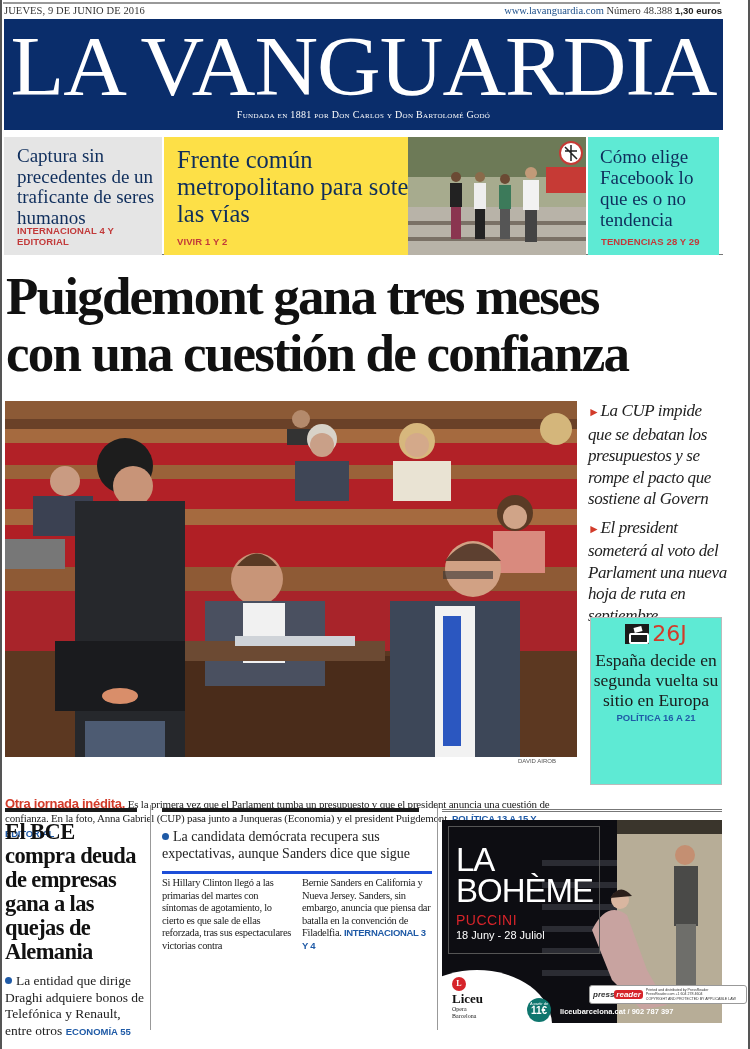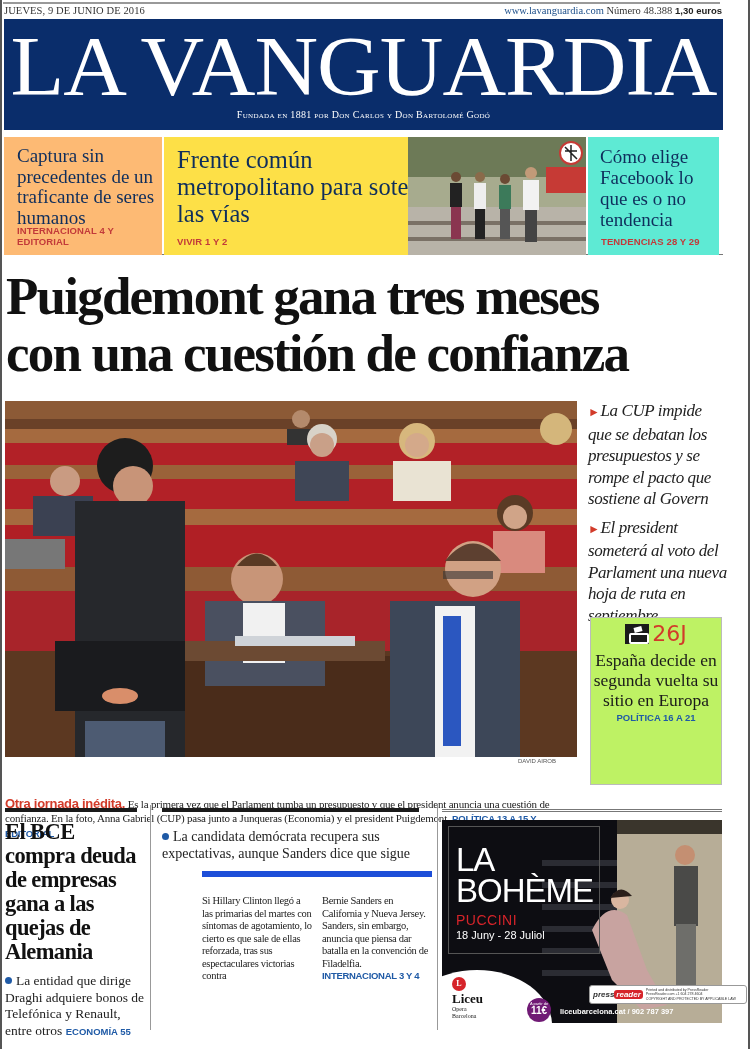--- a/index.html
+++ b/index.html
@@ -15,71 +15,71 @@
   .masthead { position: absolute; left: 4px; top: 19px; width: 719px; height: 111px; background: #0a2d6b;
               text-align: center; color: #fff; }
   .masthead .title { font-family: "Liberation Serif", serif; font-size: 84px; line-height: 84px; letter-spacing: -1px;
                      margin-top: 6px; transform: scaleX(1.05); }
   .masthead .founded { font-size: 10px; margin-top: 0px; letter-spacing: 0.3px; font-variant: small-caps; }
   .teasers { position: absolute; left: 4px; top: 137px; width: 719px; height: 118px; border-bottom: 1px solid #777; }
   .teaser { position: absolute; top: 0; height: 118px; }
   .teaser .t-title { font-family: "Liberation Serif", serif; color: #0f2e5c; }
   .teaser .t-tag { position: absolute; bottom: 8px; left: 13px; font-family: "Liberation Sans", sans-serif;
                    font-weight: bold; font-size: 9.5px; color: #c23a3a; letter-spacing: 0.1px; }
-  .t1 { left: 0; width: 158px; background: #fdba74; }
+  .t1 { left: 0; width: 158px; background: #e5e5e5; }
   .t1 .t-title { position: absolute; left: 13px; top: 9px; font-size: 19px; line-height: 20.5px; }
   .t2 { left: 160px; width: 288px; background: #fde047; }
   .t2 .t-title { position: absolute; left: 13px; top: 9px; font-size: 24.5px; line-height: 27px; }
   .t3 { left: 404px; width: 178px; background: #8f9a78; overflow: hidden; }
   .t4 { left: 584px; width: 131px; background: #5eead4; }
   .t4 .t-title { position: absolute; left: 12px; top: 9px; font-size: 19px; line-height: 21px; }
   .headline { position: absolute; left: 6px; top: 268px; font-family: "Liberation Serif", serif; font-weight: bold;
               font-size: 53px; line-height: 57px; letter-spacing: -1.8px; color: #111; }
   .main-photo { position: absolute; left: 5px; top: 401px; width: 572px; height: 356px; overflow: hidden; background: #5b3a24; }
   .photo-credit { position: absolute; left: 518px; top: 758px; font-family: "Liberation Sans", sans-serif;
                   font-size: 6px; color: #555; }
   .caption { position: absolute; left: 5px; top: 765px; width: 575px; font-size: 11px; line-height: 14px; color: #222; letter-spacing: -0.2px; margin-top: 32px; }
   .caption .cap-lead { font-family: "Liberation Sans", sans-serif; font-weight: bold; color: #d23b2a; font-size: 13px; letter-spacing: -0.3px; }
   .caption .cap-ref { font-family: "Liberation Sans", sans-serif; font-weight: bold; color: #1f5aa6; font-size: 9.5px; }
   .bullets { position: absolute; left: 588px; top: 400px; width: 140px; font-style: italic; font-size: 17px;
              line-height: 21.5px; color: #222; letter-spacing: -0.4px; }
   .bullets .bullet { margin-bottom: 7px; }
   .bullets .tri { color: #d23b2a; font-style: normal; font-size: 12px; margin-right: 1px; }
-  .box26j { position: absolute; left: 590px; top: 617px; width: 132px; height: 168px; background: #bef264; border: 1px solid #bbb; text-align: center; }
+  .box26j { position: absolute; left: 590px; top: 617px; width: 132px; height: 168px; background: #5eead4; border: 1px solid #bbb; text-align: center; }
   .box26j .hdr { margin-top: 5px; display: flex; justify-content: center; align-items: center; gap: 3px; }
   .box26j .ballot { width: 24px; height: 20px; background: #1a1a1a; position: relative; }
   .box26j .ballot::after { content: ""; position: absolute; left: 4px; top: 9px; width: 16px; height: 7px; border: 2px solid #fff; border-radius: 2px; }
   .box26j .ballot::before { content: ""; position: absolute; left: 9px; top: 3px; width: 8px; height: 5px; background: #fff; transform: rotate(-15deg); }
   .box26j .label26 { font-family: "DejaVu Sans", sans-serif; font-size: 22px; color: #d23b2a; line-height: 22px; }
   .box26j .b-title { font-size: 17.5px; line-height: 20px; color: #1a1a1a; margin-top: 5px; }
   .box26j .b-ref { font-family: "Liberation Sans", sans-serif; font-weight: bold; font-size: 9.5px; color: #1f5aa6; margin-top: 2px; }
   .rule-thick { position: absolute; height: 4px; background: #1a1a1a; }
   .bce { position: absolute; left: 5px; top: 820px; width: 140px; }
   .bce .s-title { font-family: "Liberation Serif", serif; font-weight: bold; font-size: 22.5px; line-height: 24px; letter-spacing: -0.6px; color: #111; }
   .sub { font-size: 13.5px; line-height: 16.5px; color: #222; margin-top: 9px; }
   .dot { display: inline-block; width: 7px; height: 7px; border-radius: 50%; background: #1f5aa6; margin-right: 4px; vertical-align: 1px; }
   .ref { font-family: "Liberation Sans", sans-serif; font-weight: bold; font-size: 9.5px; color: #1f5aa6; }
   .clinton { position: absolute; left: 162px; top: 820px; width: 270px; }
   .clinton .s-title { font-style: italic; font-weight: bold; font-size: 31px; line-height: 33.5px; letter-spacing: -0.5px; color: #111; }
   .clinton .sub { font-size: 14px; line-height: 16.5px; margin-top: 9px; }
-  .clinton .body { display: flex; gap: 10px; margin-top: 9px; border-top: 6px solid #1d4ed8; padding-top: 18px; margin-left: 40px; }
+  .clinton .body { display: flex; gap: 10px; margin-top: 9px; border-top: 3px solid #1d4ed8; padding-top: 3px; }
   .clinton .col { width: 130px; font-size: 10.5px; line-height: 12.5px; color: #222; letter-spacing: -0.3px; }
   .col-divider-l { position: absolute; left: 150px; top: 805px; width: 1px; height: 225px; background: #999; }
   .col-divider-r { position: absolute; left: 437px; top: 805px; width: 1px; height: 225px; background: #999; }
   .ad { position: absolute; left: 442px; top: 820px; width: 280px; height: 203px; overflow: hidden; background: #0c0c10; }
   .ad-rule { position: absolute; left: 442px; top: 809px; width: 280px; height: 3px; border-top: 1px solid #777; border-bottom: 1px solid #777; }
   .ad .a-title { position: absolute; left: 14px; top: 24px; font-family: "Liberation Sans", sans-serif; font-size: 33px; line-height: 31px; color: #fff; font-weight: normal; letter-spacing: -1px; }
   .ad .a-composer { position: absolute; left: 14px; top: 92px; font-family: "Liberation Sans", sans-serif; font-size: 14px; color: #d6242a; letter-spacing: 0.5px; }
   .ad .a-dates { position: absolute; left: 14px; top: 109px; font-family: "Liberation Sans", sans-serif; font-size: 11px; color: #fff; }
   .ad .a-frame { position: absolute; left: 6px; top: 6px; width: 152px; height: 128px; border: 1px solid #555; }
   .ad .a-white { position: absolute; left: -40px; top: 150px; width: 150px; height: 110px; background: #fff; border-radius: 50%; }
   .ad .liceu-logo { position: absolute; left: 10px; top: 157px; width: 14px; height: 14px; border-radius: 50%; background: #d6242a; color: #fff; font-size: 8px; text-align: center; line-height: 14px; font-weight: bold; }
   .ad .liceu-name { position: absolute; left: 10px; top: 171px; font-size: 13px; font-weight: bold; color: #111; }
   .ad .liceu-sub { position: absolute; left: 10px; top: 186px; font-size: 6px; line-height: 7px; color: #222; width: 40px; }
-  .ad .price-badge { position: absolute; left: 85px; top: 178px; width: 24px; height: 24px; border-radius: 50%; background: #701a75; color: #fff; text-align: center; font-family: "Liberation Sans", sans-serif; }
+  .ad .price-badge { position: absolute; left: 85px; top: 178px; width: 24px; height: 24px; border-radius: 50%; background: #0f766e; color: #fff; text-align: center; font-family: "Liberation Sans", sans-serif; }
   .ad .price-badge .pb-small { font-size: 4px; display: block; margin-top: 3px; }
   .ad .price-badge .pb-big { font-size: 10px; font-weight: bold; display: block; line-height: 10px; }
   .ad .a-contact { position: absolute; left: 118px; top: 187px; font-family: "Liberation Sans", sans-serif; font-weight: bold; font-size: 7.5px; color: #fff; }
   .pressreader { position: absolute; left: 589px; top: 985px; width: 158px; height: 19px; border: 1px solid #999; border-radius: 3px; background: #fff;
                  display: flex; align-items: center; gap: 3px; padding-left: 3px; }
   .pressreader .pr-logo { font-family: "Liberation Sans", sans-serif; font-style: italic; font-weight: bold; font-size: 8px; color: #333; }
   .pressreader .pr-logo .pr-red { background: #d6242a; color: #fff; border-radius: 3px; padding: 0 2px; }
   .pressreader .pr-text { font-family: "Liberation Sans", sans-serif; font-size: 3.6px; line-height: 4.4px; color: #333; }
   svg { display: block; }
 </style>

